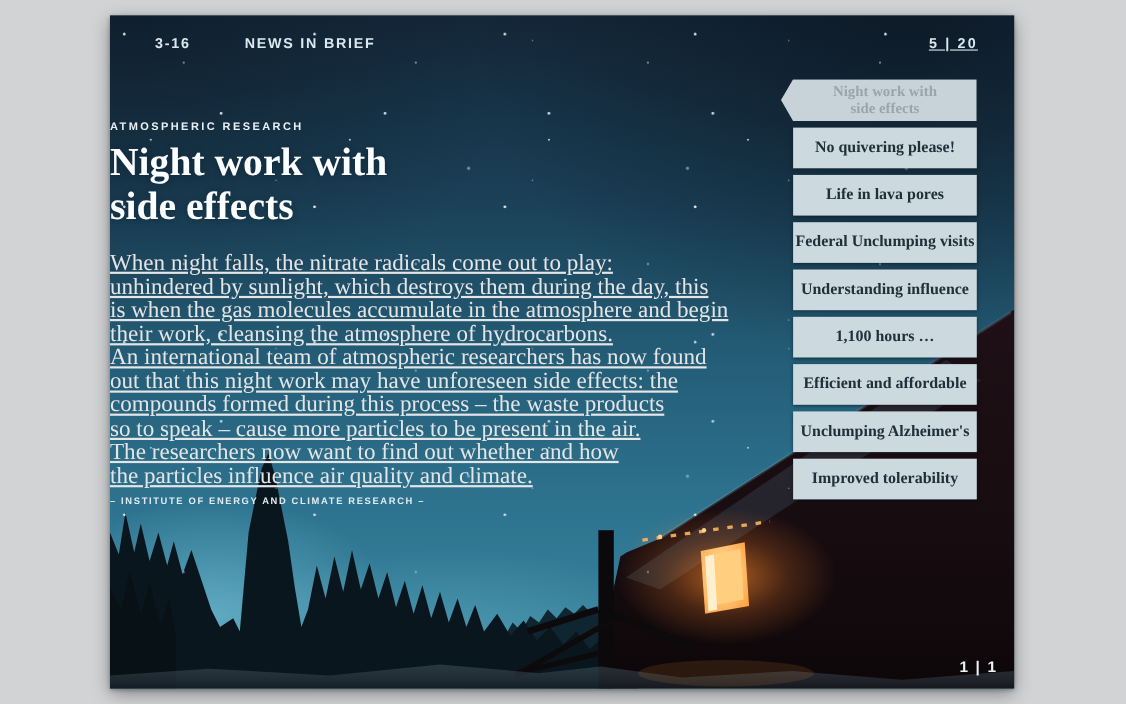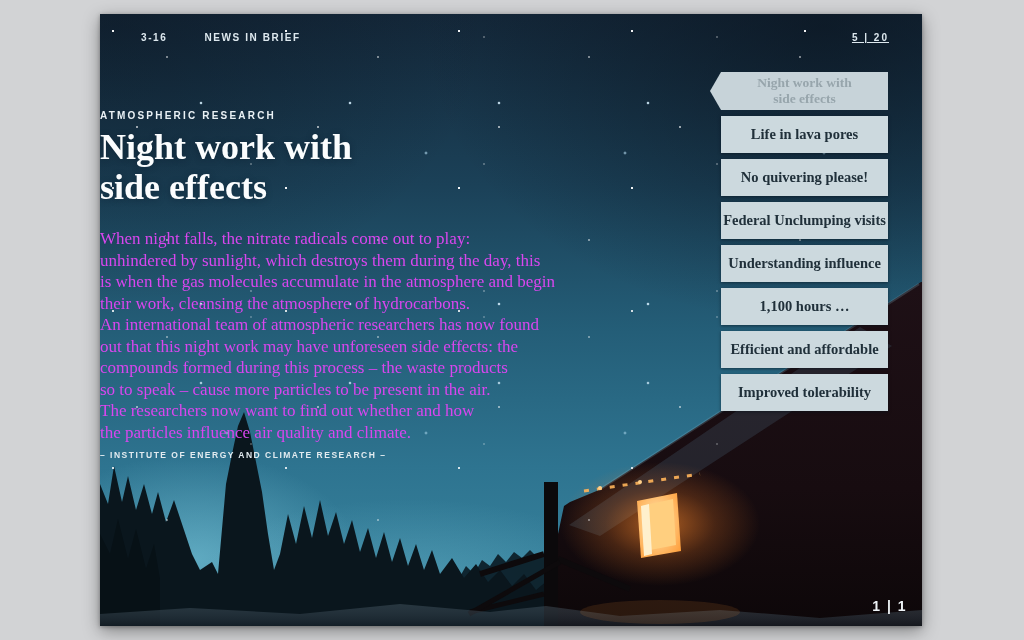--- a/index.html
+++ b/index.html
@@ -24,37 +24,37 @@
       radial-gradient(circle at 151px 23px, rgba(255,255,255,.45) 0.5px, transparent 1px),
       radial-gradient(circle at 37px 113px, rgba(255,255,255,.7) 0.6px, transparent 1.2px),
       radial-gradient(circle at 127px 139px, rgba(190,230,250,.55) 1px, transparent 1.8px);
     background-size:173px 157px, 211px 183px, 149px 201px, 233px 127px, 181px 223px, 199px 179px;
   }
   .stars-a{left:0;right:0;top:0;height:300px;}
   .stars-b{left:0;top:280px;width:630px;height:235px;opacity:.85;}
   .masthead{
     position:absolute;z-index:3;top:18px;left:0;right:0;
     padding:0 33px 0 41px;display:flex;align-items:flex-start;
-    color:#dde8ee;font-size:10px;font-weight:bold;letter-spacing:1.6px;
+    color:#dde8ee;font-size:13px;font-weight:bold;letter-spacing:1.6px;gap:12px;
   }
   .masthead .section{margin-left:37px;}
   .masthead .pagenum{margin-left:auto;letter-spacing:2px;text-decoration:underline;}
   .article{
     position:absolute;z-index:3;left:0;top:96px;width:610px;text-align:left;
     color:#fff;
   }
   .kicker{font-size:10px;font-weight:bold;letter-spacing:2.2px;color:#e9f1f5;}
   .title{
     margin:7px 0 0 0;font-family:"Liberation Serif", serif;font-weight:bold;
     font-size:36px;line-height:1.1;color:#fbfdfe;white-space:pre-line;
     text-shadow:0 1px 6px rgba(0,20,35,.35);
   }
   .bodytext{
     margin:21px 0 0 0;font-family:"Liberation Serif", serif;
-    font-size:17px;line-height:21.5px;color:#d946ef;white-space:pre-line;
+    font-size:21px;line-height:21.5px;color:#e5e5e5;white-space:pre-line;text-decoration:underline;
   }
   .attribution{margin-top:7px;font-size:8.5px;font-weight:bold;letter-spacing:1.5px;color:#e2ebf0;}
   .toc{position:absolute;z-index:3;left:621px;top:58px;width:167px;}
   .toc-item{
     box-sizing:border-box;width:167px;height:37px;margin-bottom:6px;
     background:#ccd9de;color:#20303a;
     font-family:"Liberation Serif", serif;font-weight:bold;font-size:14.5px;
     display:flex;align-items:center;justify-content:center;text-align:center;
     white-space:nowrap;cursor:pointer;
     box-shadow:0 1px 3px rgba(5,15,25,.55);
@@ -174,23 +174,24 @@
 compounds formed during this process – the waste products
 so to speak – cause more particles to be present in the air.
 The researchers now want to find out whether and how
 the particles influence air quality and climate.</p>
     <div class="attribution">– INSTITUTE OF ENERGY AND CLIMATE RESEARCH –</div>
   </main>
 
   <nav class="toc">
     <div class="toc-item active">Night work with
 side effects</div>
+    <div class="toc-item">No quivering please!</div>
     <div class="toc-item">Life in lava pores</div>
-    <div class="toc-item">No quivering please!</div>
     <div class="toc-item">Federal Unclumping visits</div>
     <div class="toc-item">Understanding influence</div>
     <div class="toc-item">1,100 hours …</div>
     <div class="toc-item">Efficient and affordable</div>
+    <div class="toc-item">Unclumping Alzheimer's</div>
     <div class="toc-item">Improved tolerability</div>
   </nav>
 
   <div class="sheet">1 | 1</div>
 </div>
 
 </body></html>

